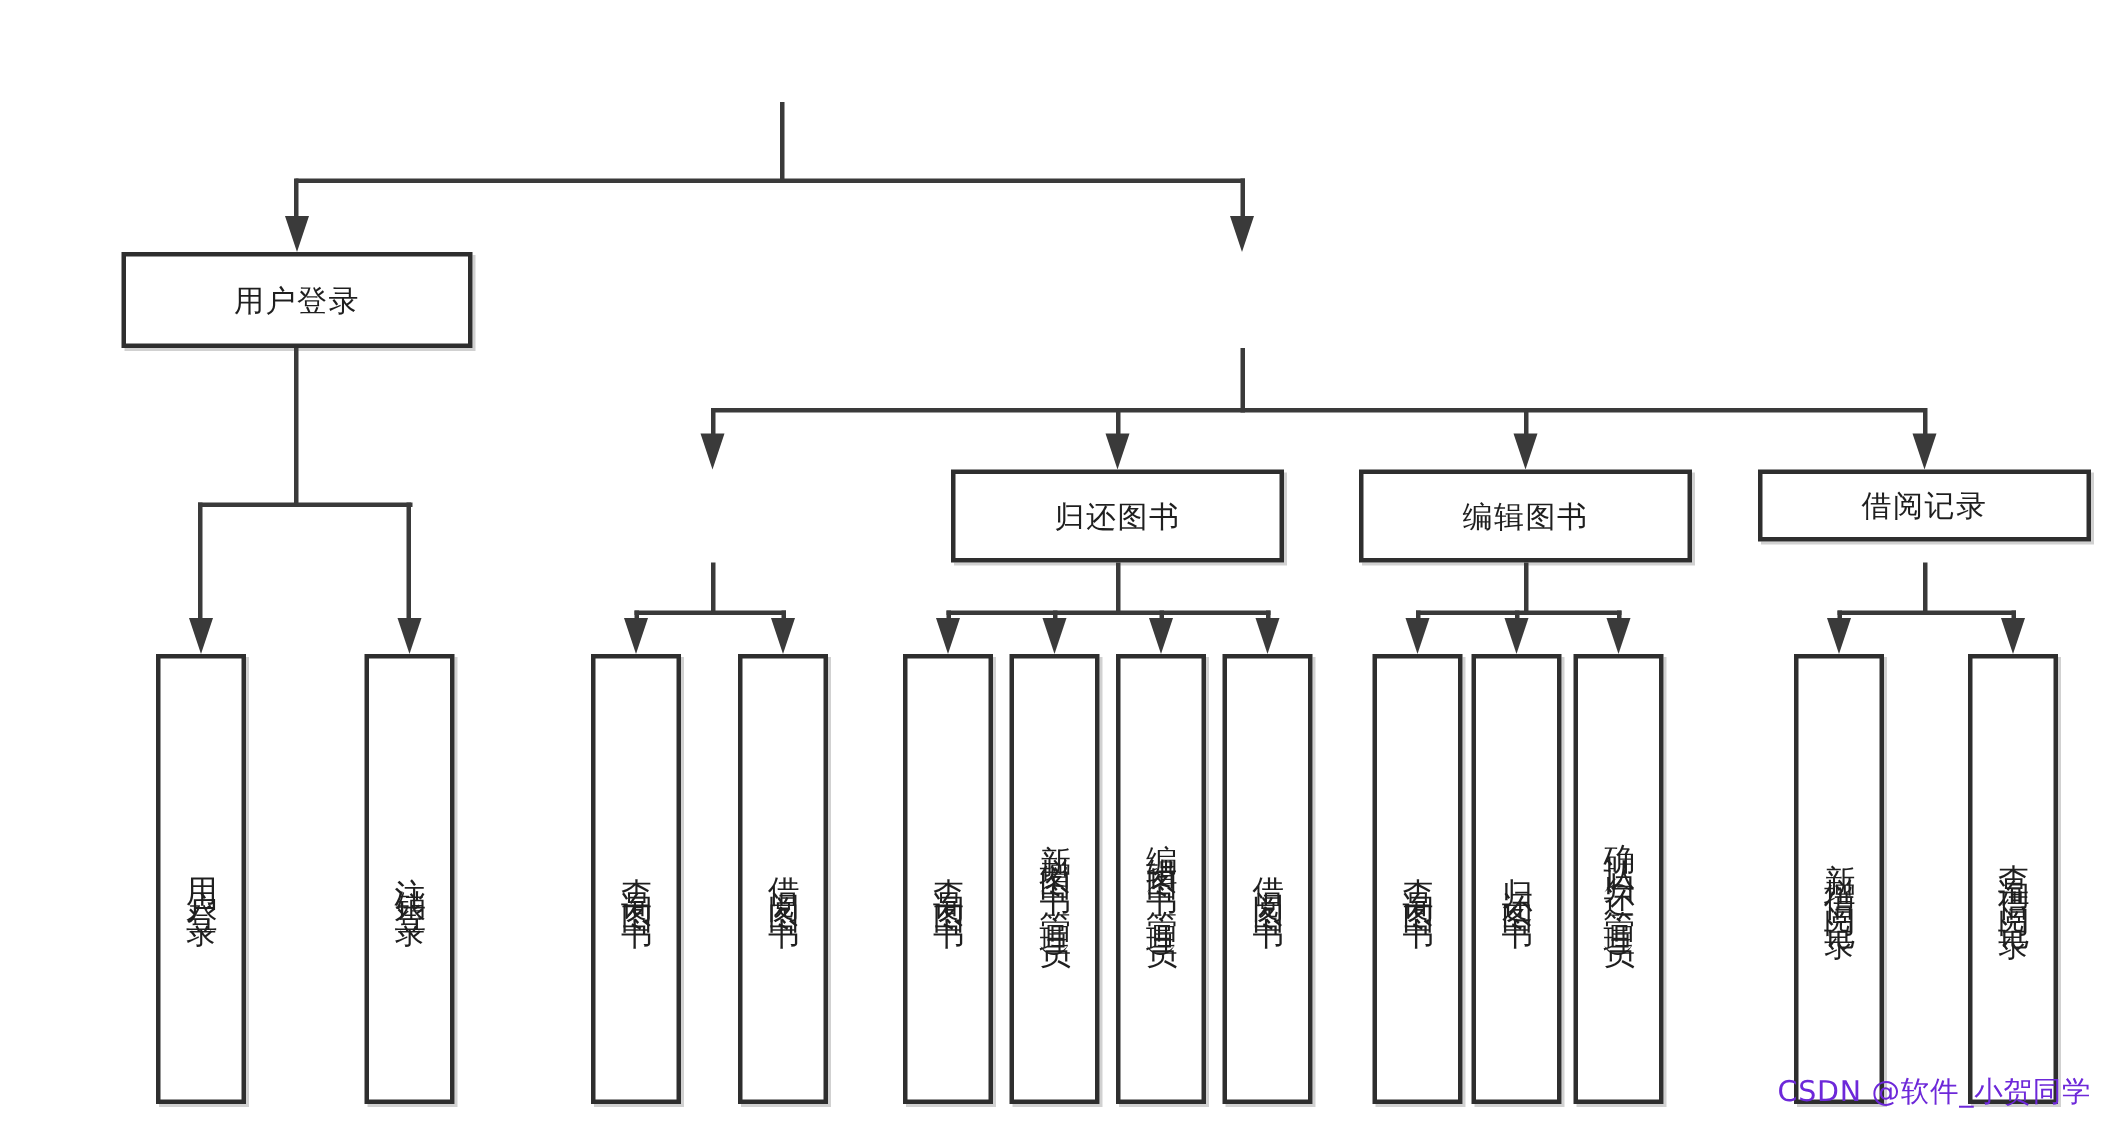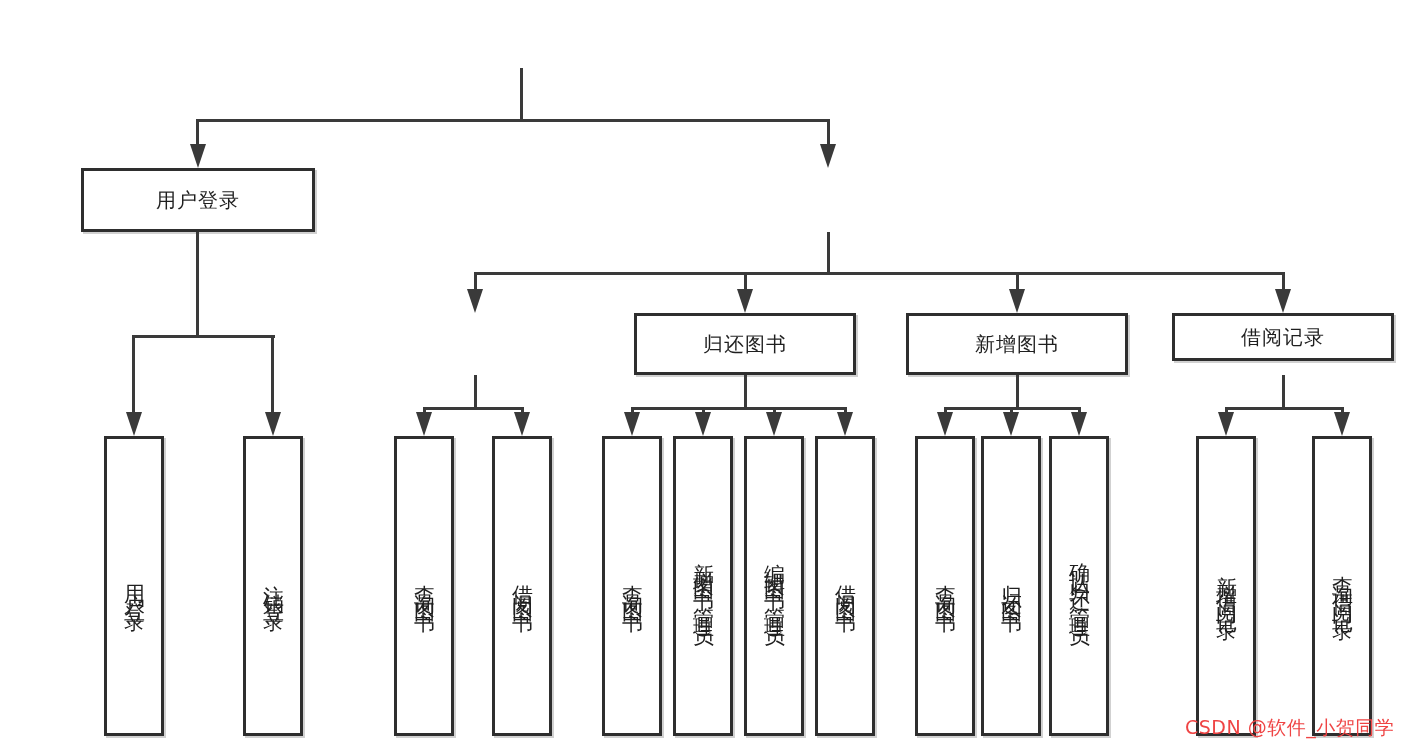--- a/index.html
+++ b/index.html
@@ -23,21 +23,21 @@
   .hline,.vline{position:absolute;background:#3a3a3a;}
   .hline{height:3px;}
   .vline{width:3px;}
   .arrow{
     position:absolute;width:0;height:0;
     border-left:8px solid transparent;border-right:8px solid transparent;
     border-top:24px solid #3a3a3a;
   }
   .watermark{
     position:absolute;top:715px;left:1185px;
-    font-size:19px;color:#ef4444;letter-spacing:0.5px;white-space:nowrap;
+    font-size:19px;color:#6d28d9;letter-spacing:0.5px;white-space:nowrap;
   }
 </style>
 </head>
 <body>
 
 <div class="canvas">
 
 
   <div class="vline" style="left:520px;top:68px;height:54px"></div>
   <div class="hline" style="left:197px;top:119px;width:633px"></div>
@@ -65,21 +65,21 @@
   <div class="arrow" style="left:737px;top:289px"></div>
   <div class="vline" style="left:1016px;top:272px;height:20px"></div>
   <div class="arrow" style="left:1009px;top:289px"></div>
   <div class="vline" style="left:1282px;top:272px;height:20px"></div>
   <div class="arrow" style="left:1275px;top:289px"></div>
 
   <div class="box" style="left:634px;top:313px;width:222px;height:62px">
     <span class="hlbl">归还图书</span>
   </div>
   <div class="box" style="left:906px;top:313px;width:222px;height:62px">
-    <span class="hlbl">新增图书</span>
+    <span class="hlbl">编辑图书</span>
   </div>
   <div class="box" style="left:1172px;top:313px;width:222px;height:48px">
     <span class="hlbl">借阅记录</span>
   </div>
 
   <div class="vline" style="left:474px;top:375px;height:35px"></div>
   <div class="vline" style="left:744px;top:375px;height:35px"></div>
   <div class="vline" style="left:1016px;top:375px;height:35px"></div>
   <div class="vline" style="left:1282px;top:375px;height:35px"></div>
 

